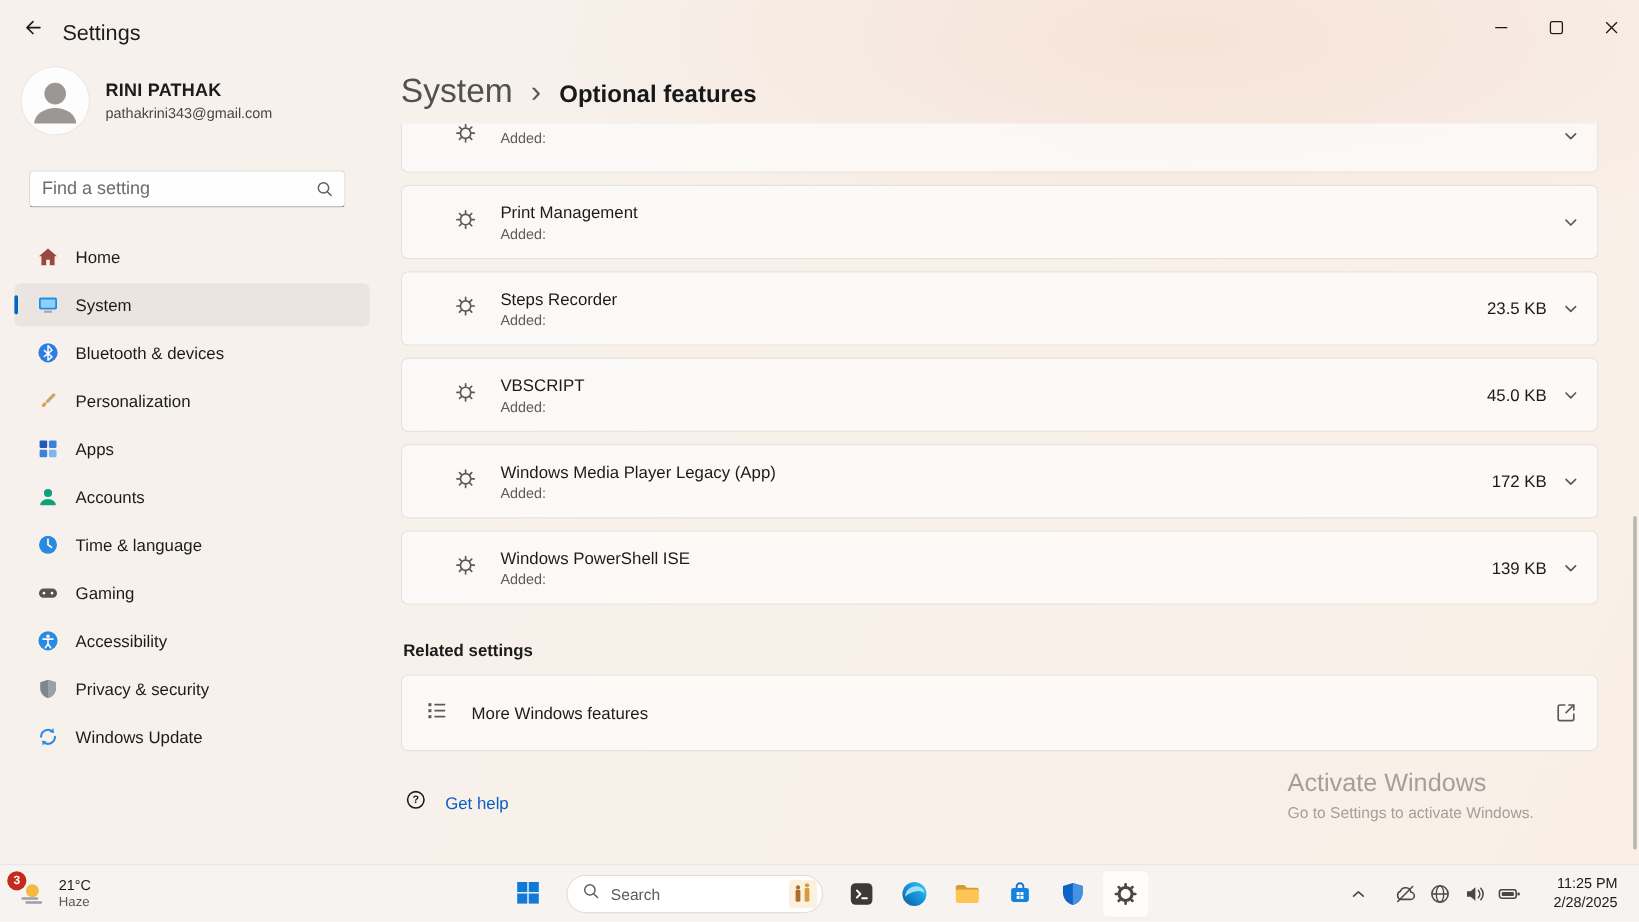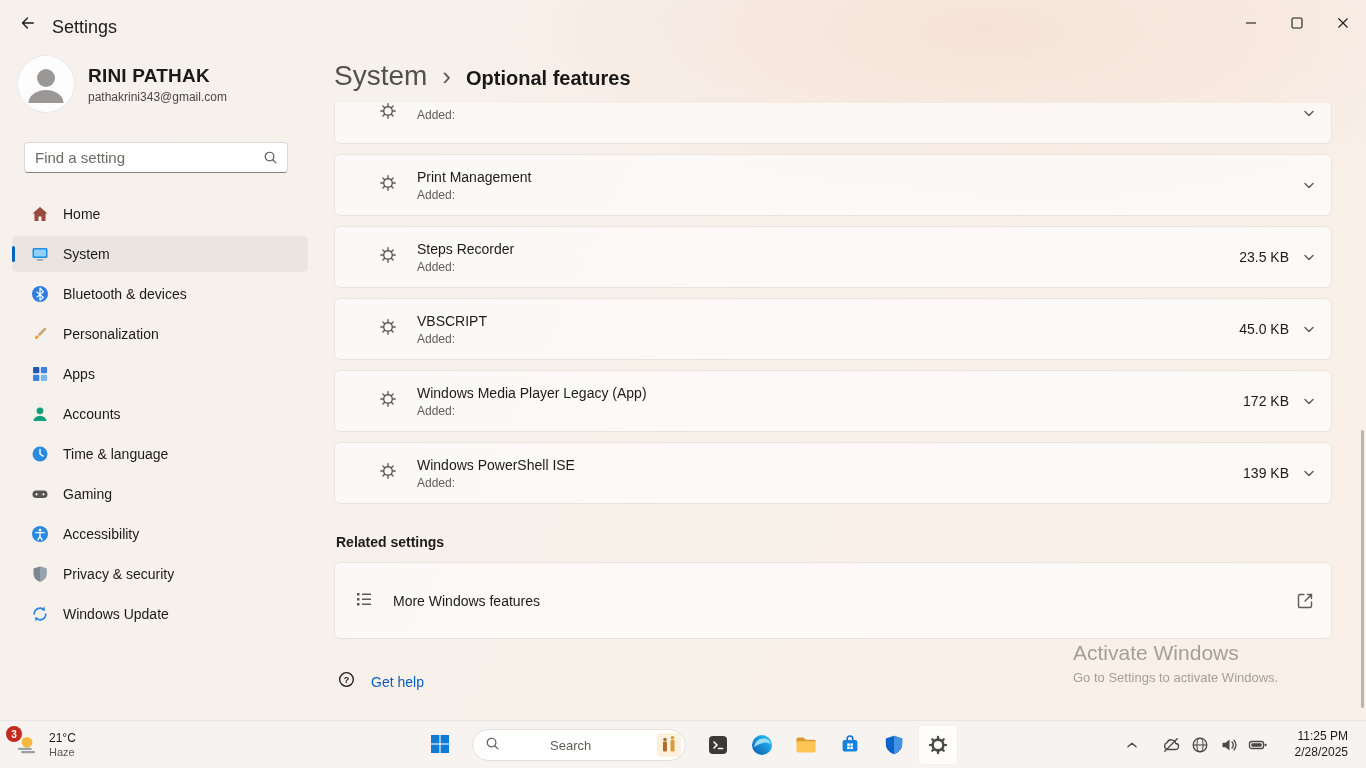--- a/index.html
+++ b/index.html
@@ -18,21 +18,21 @@
   .tb-title { position:absolute; left:52px; top:17px; font-size:18px; color:#1b1b1b; }
   .win-controls { position:absolute; right:0; top:0; display:flex; height:48px; }
   .wc-btn { width:46px; height:48px; display:flex; align-items:center; justify-content:center;
     border:none; background:transparent; }
 
   
   .sidebar { position:absolute; top:48px; left:0; width:320px; bottom:48px; }
   .profile { position:absolute; left:18px; top:8px; display:flex; align-items:center; gap:14px; }
   .avatar { width:56px; height:56px; border-radius:50%; overflow:hidden; background:#fdfdfd;
     box-shadow:0 0 0 1px rgba(0,0,0,0.04); }
-  .profile-name { font-size:19px; font-weight:700; letter-spacing:.2px; }
+  .profile-name { font-size:15px; font-weight:700; letter-spacing:.2px; }
   .profile-email { font-size:12px; color:#494745; margin-top:3px; }
 
   .search-box { position:absolute; left:24px; width:264px; top:94px; height:31px;
     background:#fffefe; border:1px solid #dcd8d5; border-bottom-color:#878380; border-radius:4px;
     display:flex; align-items:center; }
   .search-box input { flex:1; border:none; outline:none; background:transparent;
     font-size:15px; padding:0 8px 0 10px; font-family:inherit; color:#1b1b1b; }
   .search-box input::placeholder { color:#6e6b68; }
   .search-box .mag { margin-right:9px; display:flex; }
 
@@ -55,21 +55,21 @@
   .feature-card { height:62px; margin-bottom:10px; display:flex; align-items:center; padding-right:12px;padding-left:24px; }
   .feature-card.clipped { margin-top:-21px; }
   .f-iconwrap { width:58px; display:flex; justify-content:center; flex:0 0 58px; }
   .f-text { flex:1; display:flex; flex-direction:column; gap:3px; min-width:0; }
   .f-name { font-size:14px; color:#1b1b1b; }
   .f-added { font-size:12px; color:#5f5d5b; }
   .f-size { margin-left:auto; font-size:14px; color:#1b1b1b; padding-right:10px; }
   .f-chev { width:20px; height:20px; flex:0 0 20px; display:flex; }
 
   .related-heading { margin:30px 0 12px 2px; font-size:14px; font-weight:700; color:#1b1b1b; }
-  .related-card { height:77px; display:flex; align-items:center; padding-right:16px; }
+  .related-card { height:64px; display:flex; align-items:center; padding-right:16px; }
   .r-label { font-size:14px; }
   .r-ext { margin-left:auto; width:20px; height:20px; display:flex; }
 
   .gethelp { margin-top:31px; display:flex; align-items:center; gap:15px; padding-left:3px; }
   .gethelp a { font-size:14px; color:#0a5dc2; text-decoration:none; }
 
   .watermark { position:absolute; left:753px; top:593px; color:#a3a09b; pointer-events:none; }
   .wm-title { font-size:21px; }
   .wm-sub { font-size:13px; margin-top:5px; }
 
@@ -88,21 +88,21 @@
   .w-text { display:flex; flex-direction:column; align-items:flex-start; line-height:1.15; }
   .w-temp { font-size:12px; color:#1b1b1b; }
   .w-cond { font-size:11px; color:#5b5855; }
 
   .tb-center { position:absolute; left:420px; top:4px; height:40px; display:flex; align-items:center; gap:4px; }
   .tb-btn { width:40px; height:40px; border:none; background:transparent; border-radius:5px;
     display:flex; align-items:center; justify-content:center; }
   .tb-btn.active { background:rgba(255,255,255,0.8); box-shadow:inset 0 0 0 1px rgba(0,0,0,0.05); }
   .search-pill { width:214px; height:32px; border-radius:16px; background:#fff; border:1px solid #e3dfdb;
     display:flex; align-items:center; gap:9px; padding:0 4px 0 12px; margin:0 8px; }
-  .sp-text { flex:1; font-size:13px; color:#5f5c59; text-align:left;margin-left:41px; }
+  .sp-text { flex:1; font-size:13px; color:#5f5c59; text-align:left; }
   .sp-img { width:24px; height:24px; border-radius:4px; overflow:hidden; display:flex; }
 
   .tray { position:absolute; right:0; top:0; height:48px; display:flex; align-items:center; padding-right:18px; }
   .tray-btn { height:40px; border:none; background:transparent; border-radius:5px;
     display:flex; align-items:center; justify-content:center; width:26px; }
   .tray-btn.chev { width:28px; margin-right:12px; }
   .tray-icons { display:flex; align-items:center; gap:3px; }
   .clock { margin-left:24px; text-align:right; font-size:12px; line-height:1.3; border:none; background:transparent;
     font-family:inherit; color:#1b1b1b; }
 </style>

